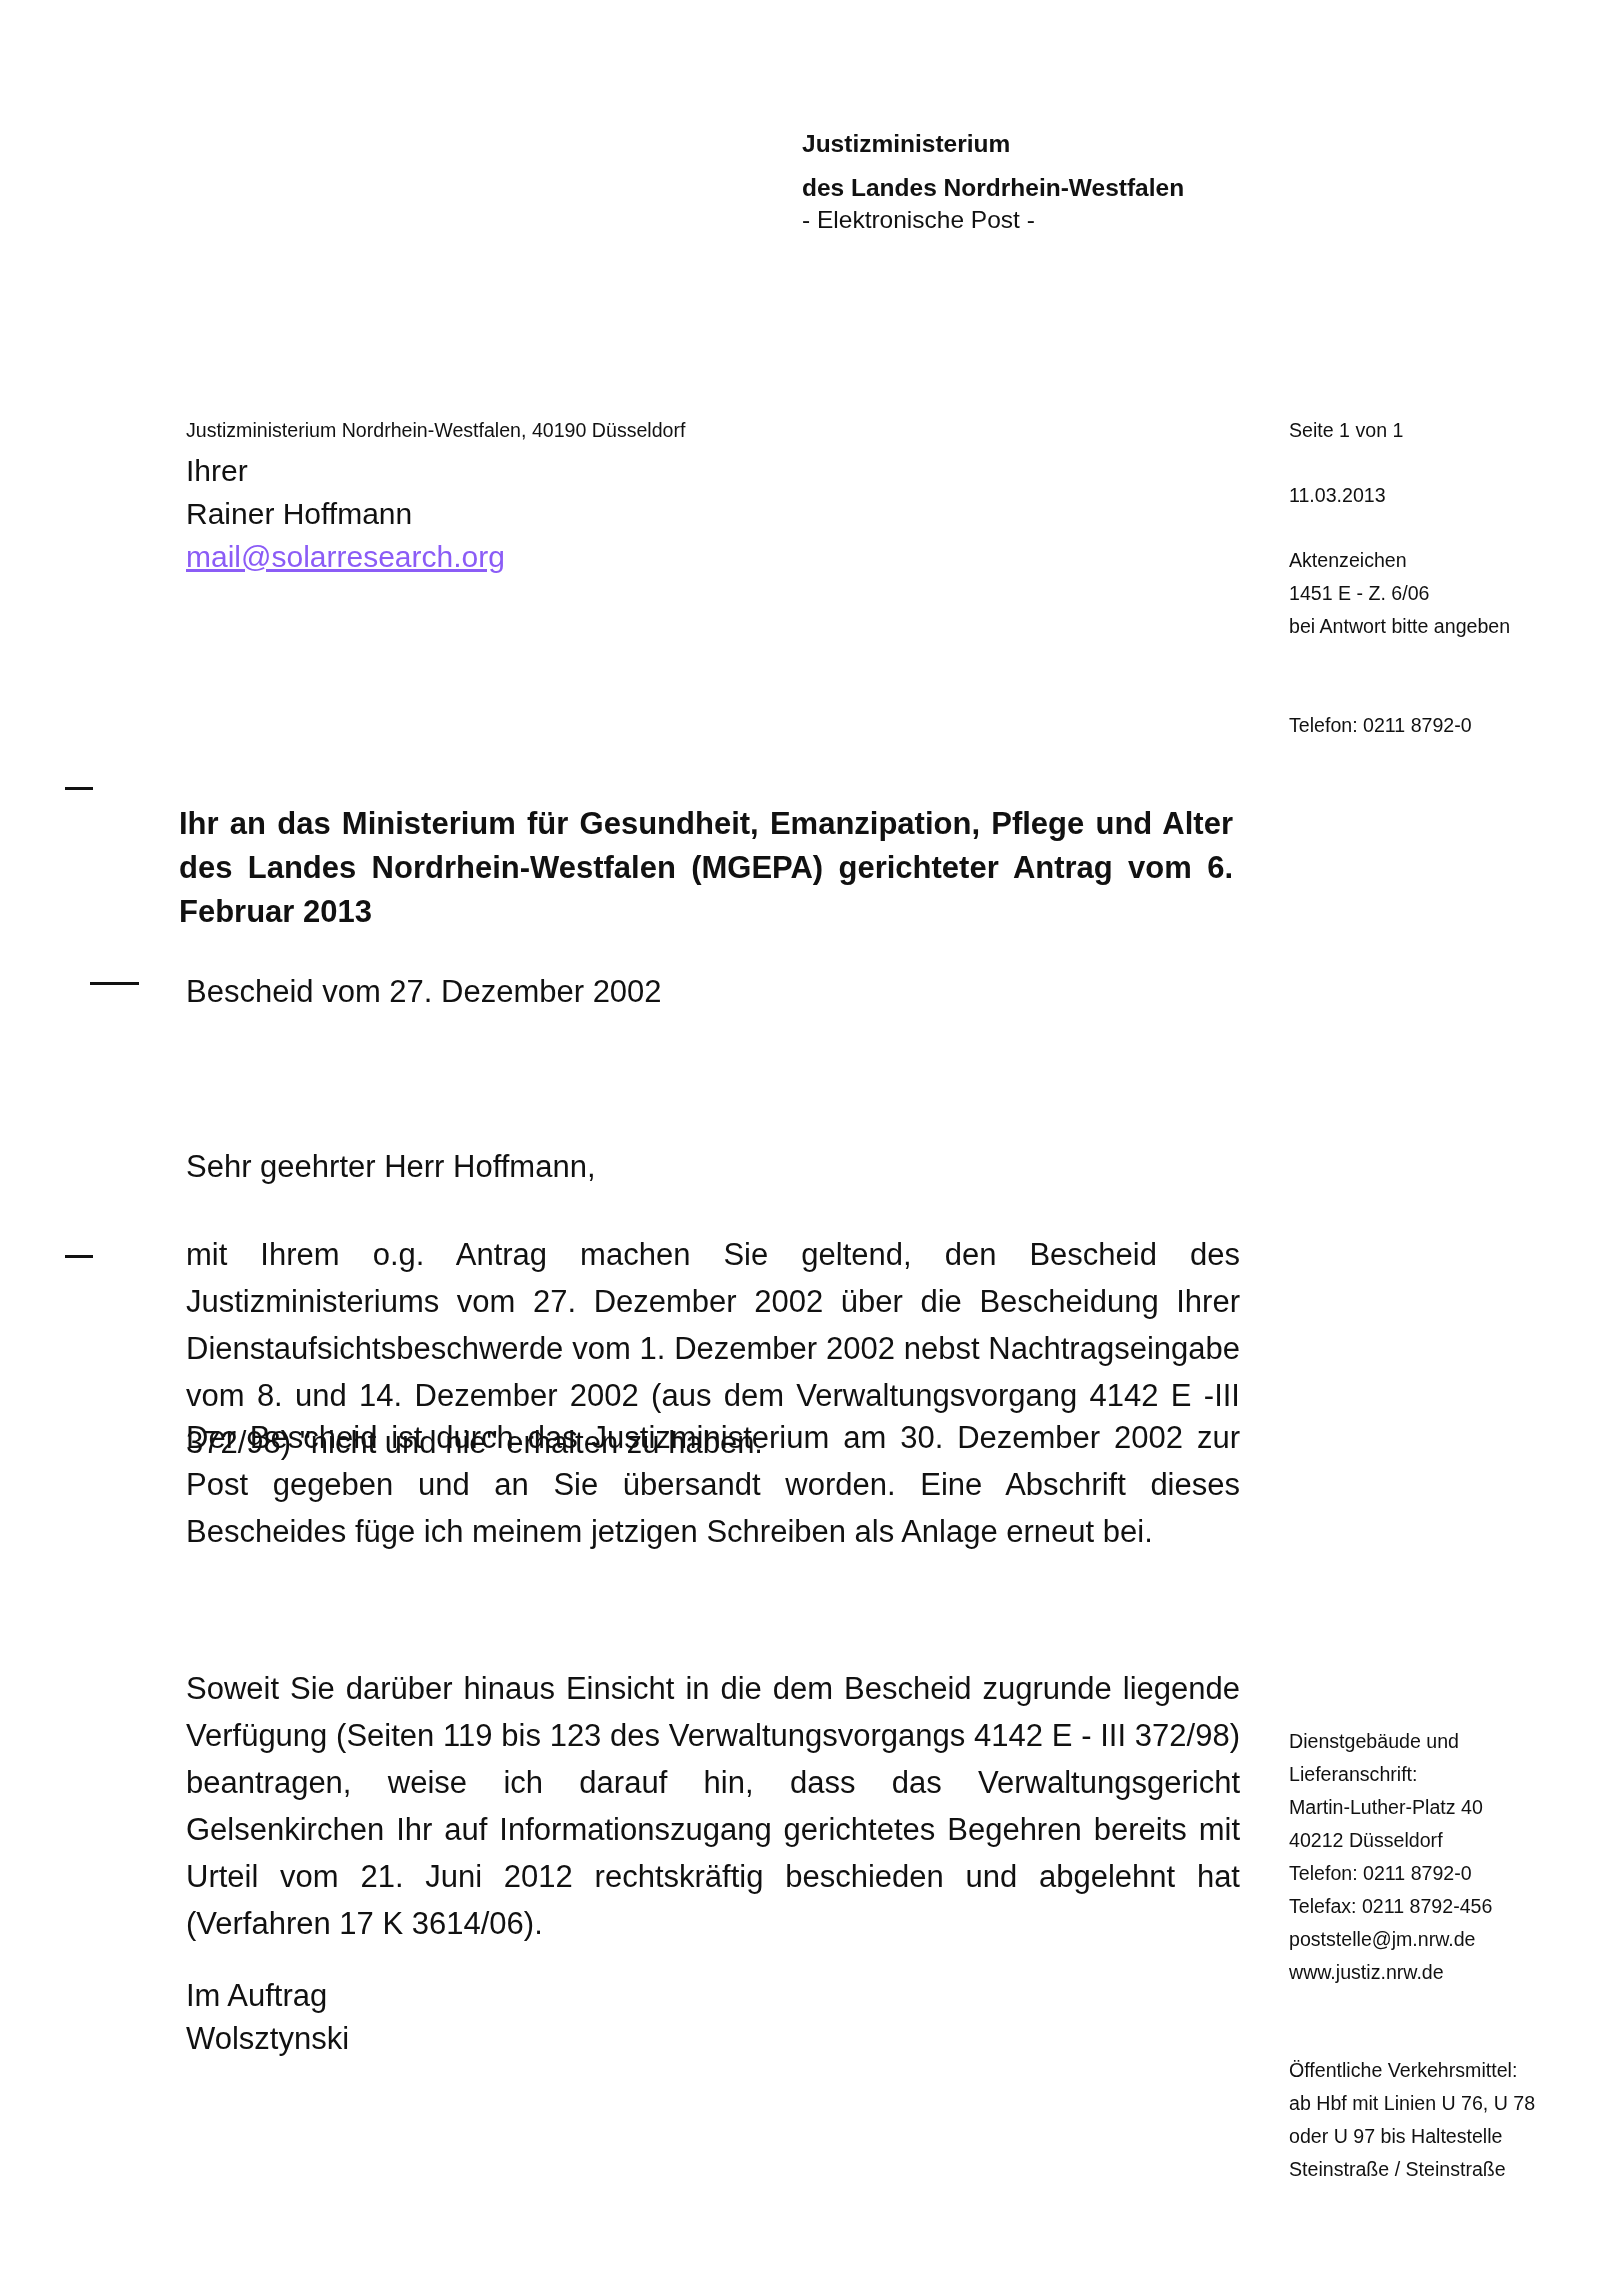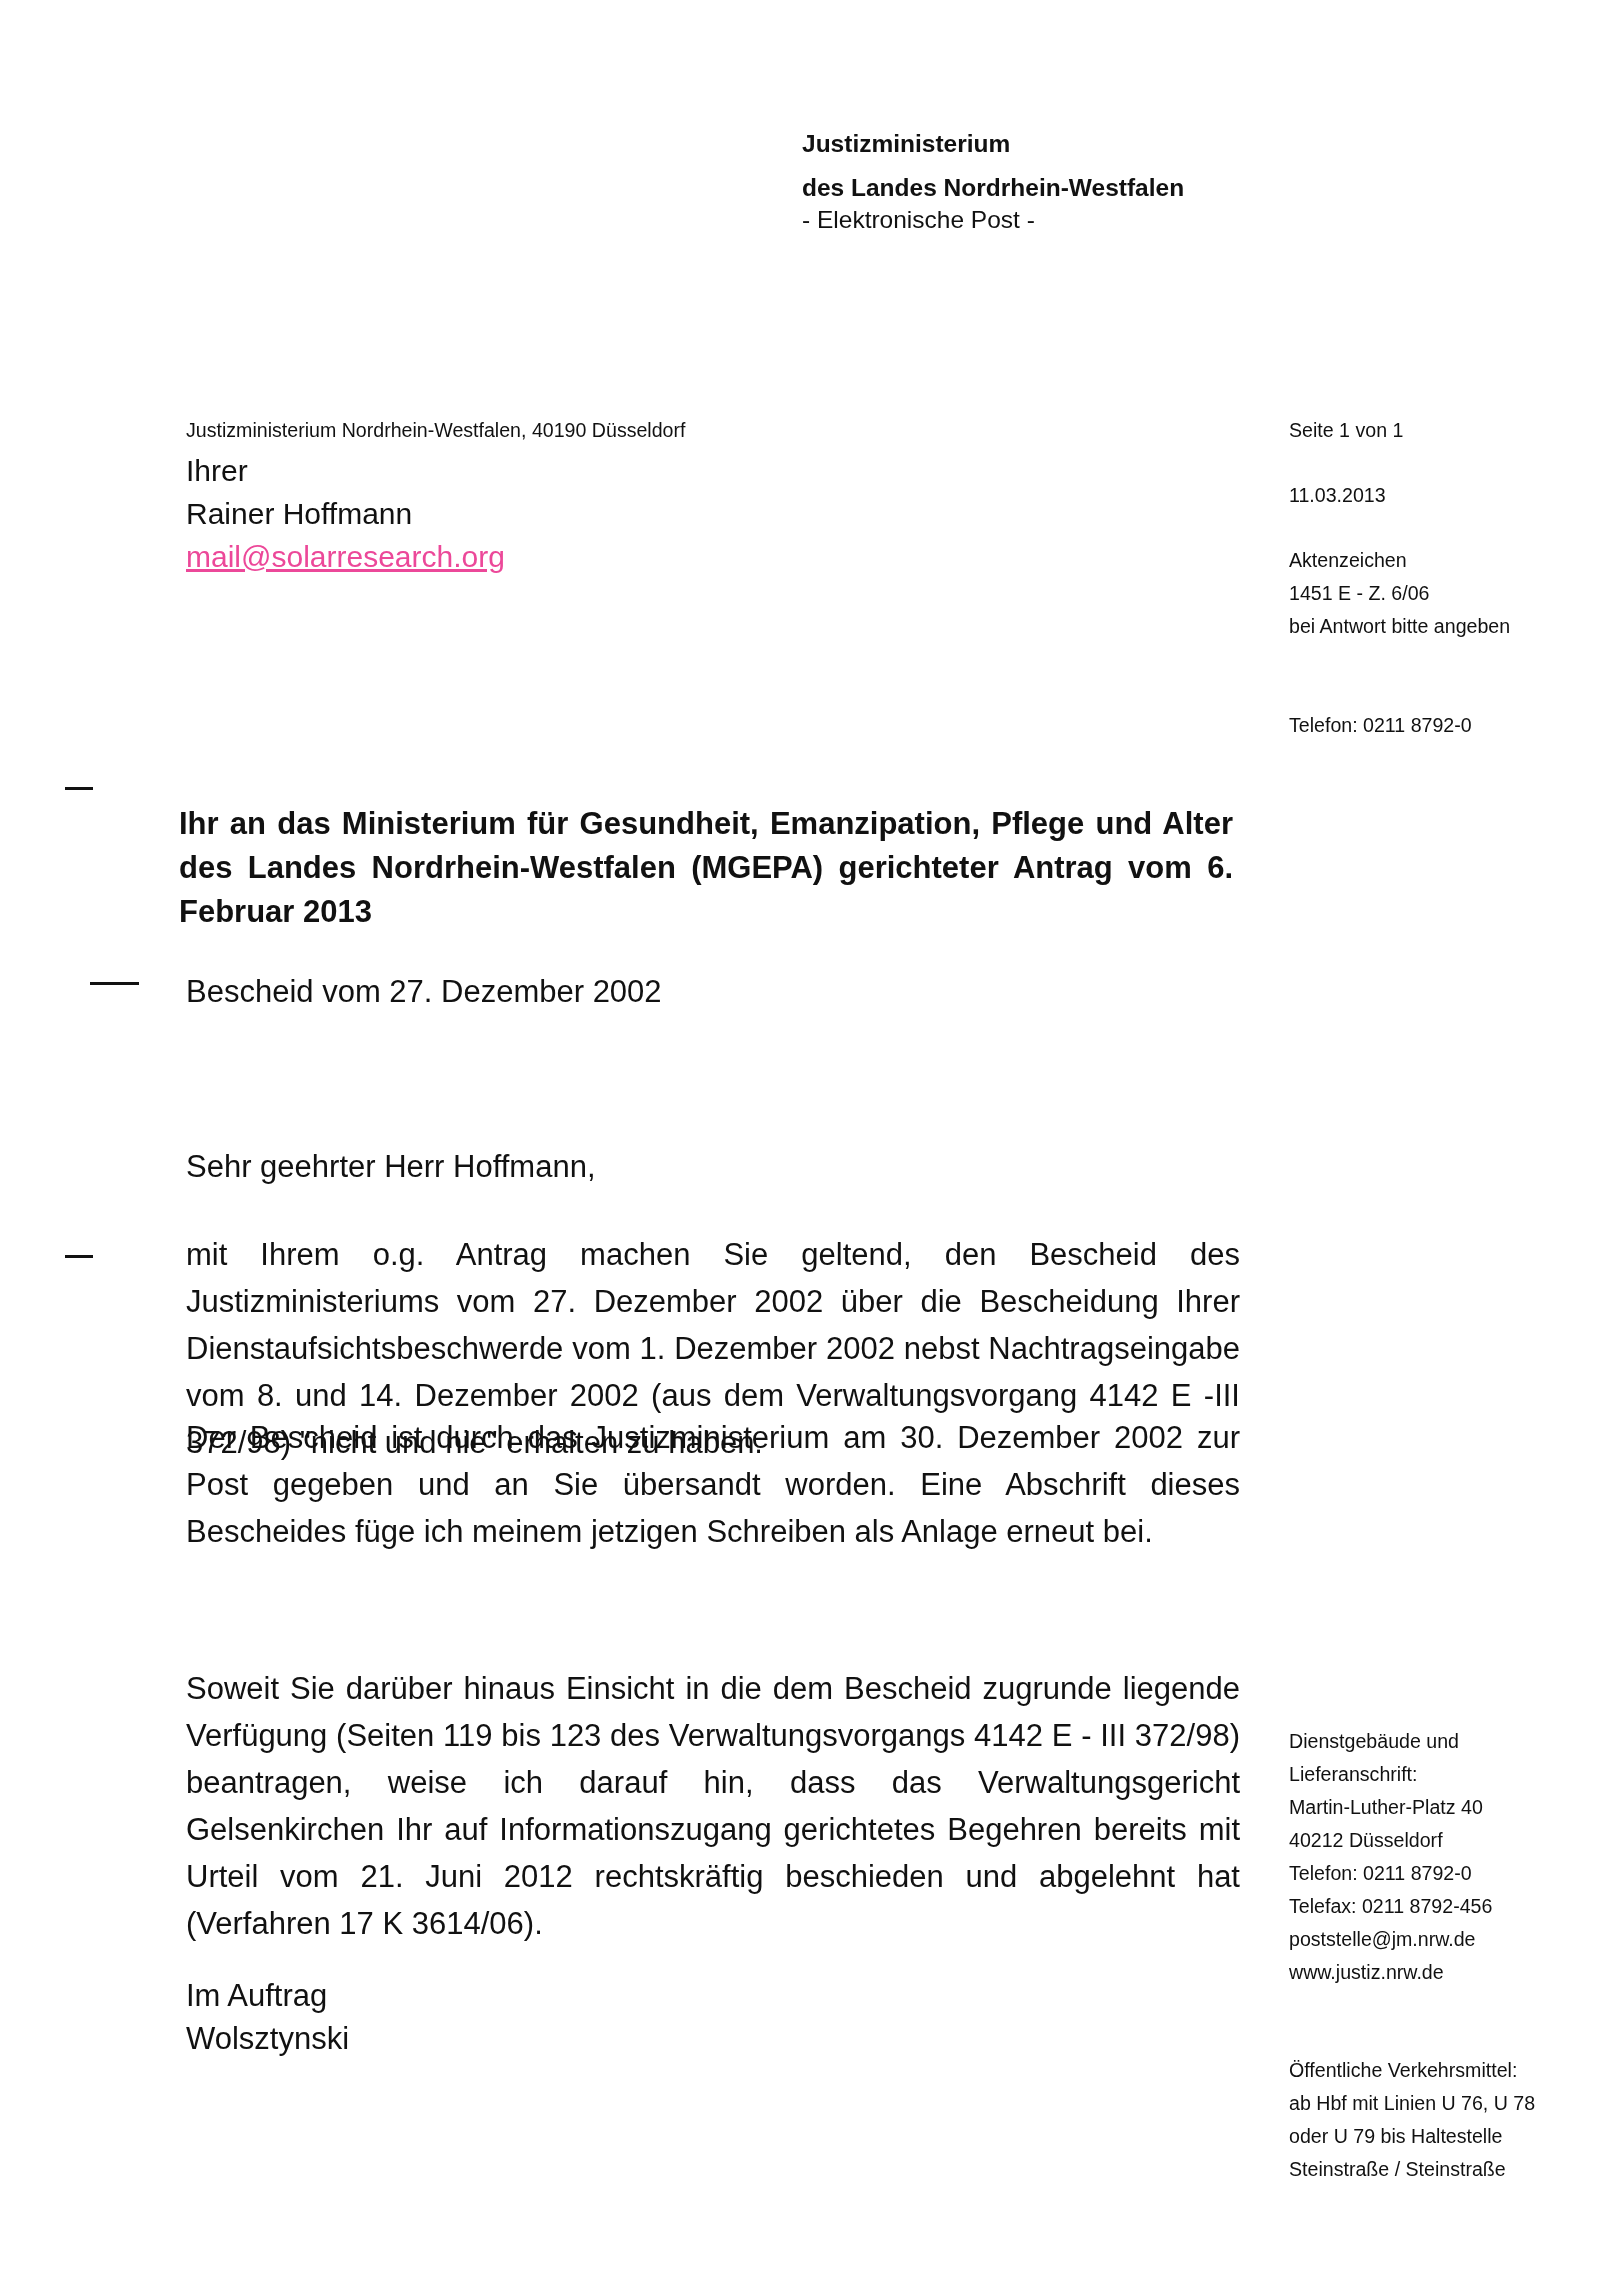--- a/index.html
+++ b/index.html
@@ -3,21 +3,21 @@
 <meta charset="utf-8">
 <style>
   html, body { margin:0; padding:0; background:#ffffff; }
   body { width:1620px; height:2293px; position:relative; overflow:hidden;
          font-family:"Liberation Sans", sans-serif; color:#111; }
   .abs { position:absolute; }
   .sender-head { left:802px; top:116px; font-size:24.5px; line-height:32px; }
   .sender-head .b { font-weight:bold;margin-top:12px; }
   .return-addr { left:186px; top:418px; font-size:19.6px; line-height:25.5px; }
   .recipient { left:186px; top:449px; font-size:30px; line-height:43px; }
-  .recipient a { color:#ec4899; text-decoration:underline; }
+  .recipient a { color:#8b5cf6; text-decoration:underline; }
   .side { left:1289px; font-size:19.6px; line-height:33px; }
   .side-top { top:414px; }
   .side-contact { top:1725px; }
   .side-transit { top:2054px; }
   .gap { height:32px; }
   .gap2 { height:66px; }
   .subject { left:179px; top:802px; width:1054px; font-size:31px; line-height:44px;
              font-weight:bold; text-align:justify; text-align-last:left; }
   .anlage { left:186px; top:970px; font-size:31px; line-height:43px; }
   .anlage .b { font-weight:bold; }
@@ -88,16 +88,16 @@
   <span class="line">40212 Düsseldorf</span>
   <span class="line">Telefon: 0211 8792-0</span>
   <span class="line">Telefax: 0211 8792-456</span>
   <span class="line">poststelle@jm.nrw.de</span>
   <span class="line">www.justiz.nrw.de</span>
 </div>
 
 <div class="abs side side-transit">
   <span class="line">Öffentliche Verkehrsmittel:</span>
   <span class="line">ab Hbf mit Linien U 76, U 78</span>
-  <span class="line">oder U 79 bis Haltestelle</span>
+  <span class="line">oder U 97 bis Haltestelle</span>
   <span class="line">Steinstraße / Steinstraße</span>
 </div>
 
 
 </body></html>

